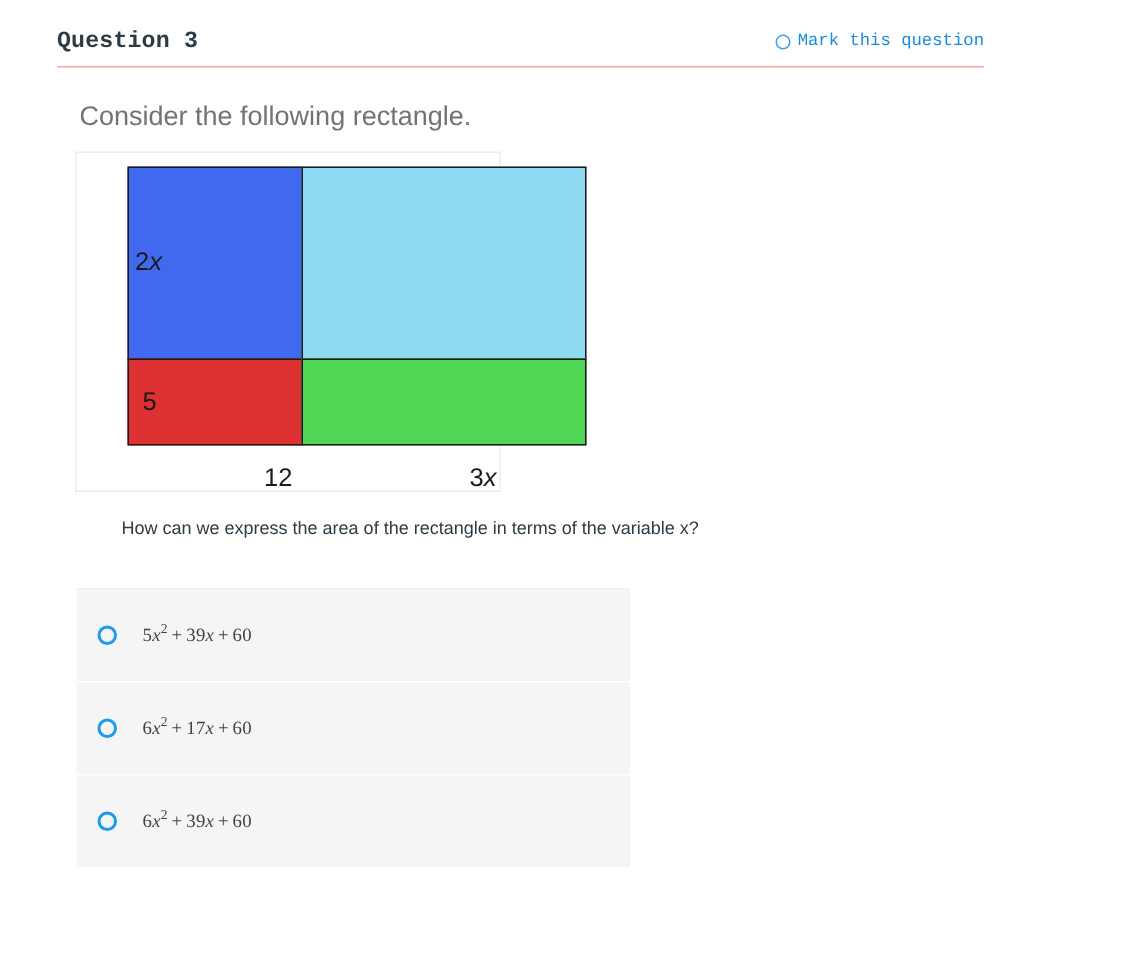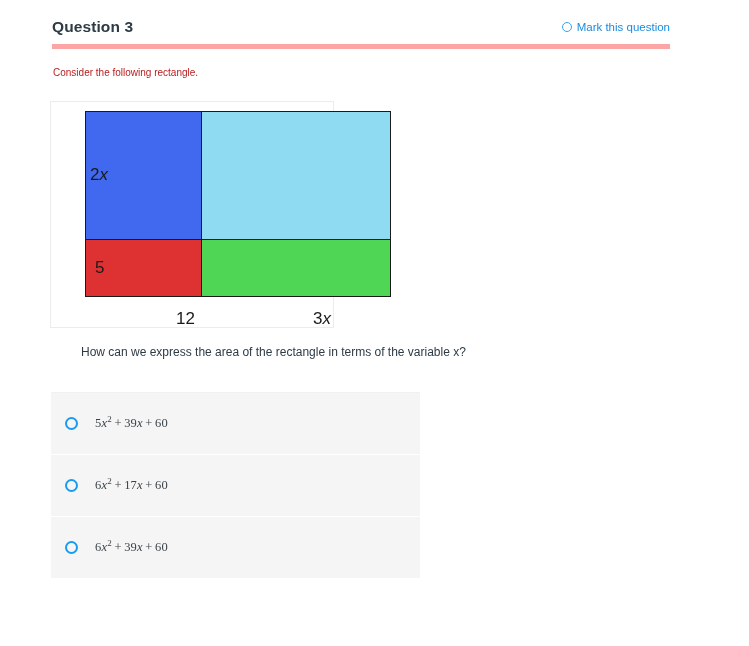--- a/index.html
+++ b/index.html
@@ -12,25 +12,26 @@
     height: 646px;
     font-family: "Liberation Sans", sans-serif;
     color: #2d3b45;
     position: relative;
     overflow: hidden;
   }
 
   
   .question-header {
     position: absolute;
-    left: 52px;
+    left: 38px;
     top: 18px;
     width: 618px;
     height: 26px;
-    border-bottom: 5px solid #fca5a5;
+    border-bottom: 1px solid #fca5a5;
+    font-family: Liberation Mono, monospace;
   }
   .question-title {
     position: absolute;
     left: 0;
     top: 0;
     font-size: 15.5px;
     font-weight: bold;
     color: #2d3b45;
     letter-spacing: 0.1px;
   }
@@ -54,22 +55,22 @@
     border-radius: 50%;
     box-sizing: border-box;
     display: inline-block;
   }
 
   
   .intro-text {
     position: absolute;
     left: 53px;
     top: 67px;
-    font-size: 10px;
-    color: #b91c1c;
+    font-size: 18px;
+    color: #737373;
   }
 
   
   .diagram-box {
     position: absolute;
     left: 50px;
     top: 101px;
     width: 284px;
     height: 227px;
     background: #ffffff;

